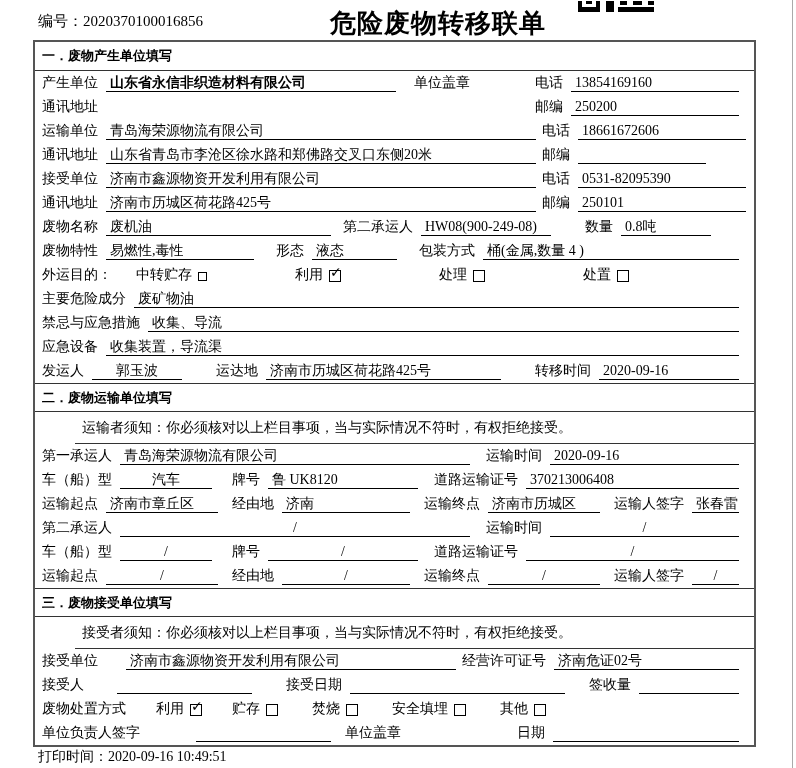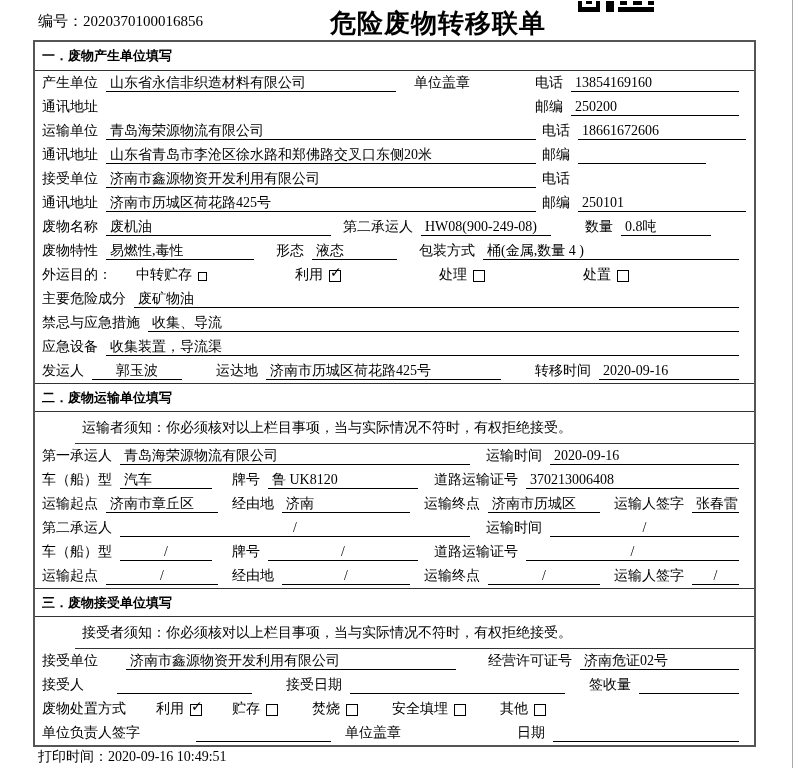--- a/index.html
+++ b/index.html
@@ -76,21 +76,21 @@
     </svg>
   </div>
 </div>
 
 <div class="form-table">
 
   <div class="sec-header">一．废物产生单位填写</div>
 
   <div class="row">
     <span class="lbl">产生单位</span>
-    <span class="val" style="width:290px;">山东省永信非织造材料有限公司</span>
+    <span class="val" style="width:290px;font-weight:bold;">山东省永信非织造材料有限公司</span>
     <span class="lbl" style="margin-left:12px;">单位盖章</span>
     <span class="rg">
       <span class="lbl">电话</span>
       <span class="val" style="width:168px;">13854169160</span>
     </span>
   </div>
 
   <div class="row">
     <span class="lbl">通讯地址</span>
     <span class="rg">
@@ -115,20 +115,21 @@
       <span class="lbl">邮编</span>
       <span class="val" style="width:128px;"></span>
     </span>
   </div>
 
   <div class="row">
     <span class="lbl">接受单位</span>
     <span class="val" style="width:430px;">济南市鑫源物资开发利用有限公司</span>
     <span class="rg">
       <span class="lbl">电话</span>
+      <span class="val" style="width:168px;">0531-82095390</span>
     </span>
   </div>
 
   <div class="row">
     <span class="lbl">通讯地址</span>
     <span class="val" style="width:430px;">济南市历城区荷花路425号</span>
     <span class="rg">
       <span class="lbl">邮编</span>
       <span class="val" style="width:168px;">250101</span>
     </span>
@@ -203,21 +204,21 @@
 
   <div class="row">
     <span class="lbl">第一承运人</span>
     <span class="val" style="width:350px;">青岛海荣源物流有限公司</span>
     <span class="lbl" style="margin-left:10px;">运输时间</span>
     <span class="val fill">2020-09-16</span>
   </div>
 
   <div class="row">
     <span class="lbl">车（船）型</span>
-    <span class="val" style="width:92px;">汽车</span>
+    <span class="val" style="width:92px;text-align:center;">汽车</span>
     <span class="lbl" style="margin-left:14px;">牌号</span>
     <span class="val" style="width:150px;">鲁 UK8120</span>
     <span class="lbl" style="margin-left:10px;">道路运输证号</span>
     <span class="val fill">370213006408</span>
   </div>
 
   <div class="row">
     <span class="lbl">运输起点</span>
     <span class="val" style="width:112px;">济南市章丘区</span>
     <span class="lbl" style="margin-left:8px;">经由地</span>
@@ -254,21 +255,21 @@
     <span class="lbl" style="margin-left:8px;">运输人签字</span>
     <span class="val fill ctr">/</span>
   </div>
 
   <div class="sec-header mid">三．废物接受单位填写</div>
   <div class="notice">接受者须知：你必须核对以上栏目事项，当与实际情况不符时，有权拒绝接受。</div>
 
   <div class="row">
     <span class="lbl" style="margin-left:0;">接受单位</span>
     <span class="val" style="width:330px;margin-left:20px;">济南市鑫源物资开发利用有限公司</span>
-    <span class="lbl" style="margin-left:26px;font-family:Liberation Mono, monospace;">经营许可证号</span>
+    <span class="lbl" style="margin-left:0;font-family:Liberation Mono, monospace;">经营许可证号</span>
     <span class="val fill">济南危证02号</span>
   </div>
 
   <div class="row">
     <span class="lbl">接受人</span>
     <span class="val" style="width:135px;margin-left:25px;"></span>
     <span class="lbl" style="margin-left:28px;">接受日期</span>
     <span class="val" style="width:215px;"></span>
     <span class="lbl" style="margin-left:18px;">签收量</span>
     <span class="val fill"></span>

